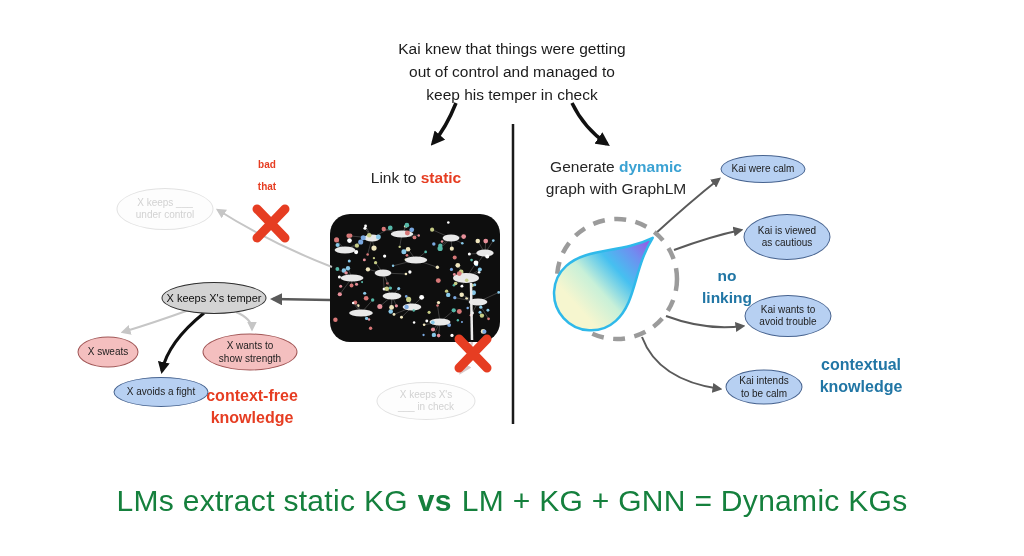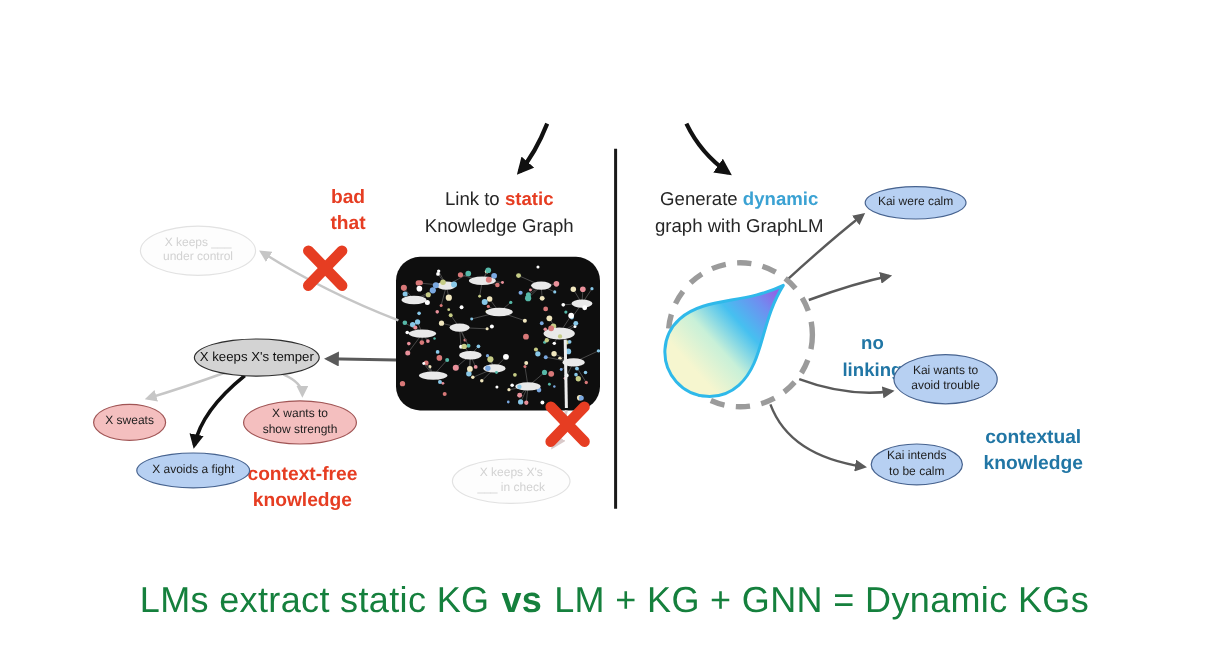--- a/index.html
+++ b/index.html
@@ -333,29 +333,33 @@
     <path d="M674,250 Q712,236 741,230" fill="none" stroke="#5a5a5a" stroke-width="2" marker-end="url(#ah-dgray)"></path>
     <path d="M666,316 Q706,331 743,326" fill="none" stroke="#5a5a5a" stroke-width="2" marker-end="url(#ah-dgray)"></path>
     <path d="M642,337 Q658,380 720,389" fill="none" stroke="#5a5a5a" stroke-width="2" marker-end="url(#ah-dgray)"></path>
 
     <circle cx="617" cy="279" r="60" fill="none" stroke="#9b9b9b" stroke-width="4.5" stroke-dasharray="12 9.5"></circle>
     <g transform="translate(597,288) rotate(48)">
       <path d="M0,-75 C10,-40 37,-20 37,8 A37,37 0 1 1 -37,8 C-37,-20 -10,-40 0,-75 Z" fill="url(#dropGrad)" stroke="#2fb9ea" stroke-width="2.5" stroke-linejoin="round"></path>
     </g>
   </svg>
 
-
-  <div class="abs label-red" style="left:267px; top:176px; font-size:16px;margin-left:23px;">
+  <div class="abs top-text" style="left:512px; top:71px;">
+    <div>Kai knew that things were getting</div>
+    <div>out of control and managed to</div>
+    <div>keep his temper in check</div>
+  </div>
+
+  <div class="abs label-red" style="left:267px; top:176px; font-size:10px;">
     <div>bad</div>
     <div>that</div>
   </div>
 
   <div class="abs side-title" style="left:416px; top:178px;">
     <div><span>Link to </span><span class="hl-red">static</span></div>
-    <div>Knowledge Graph</div>
   </div>
 
   <div class="abs label-red" style="left:252px; top:407px;">
     <div>context-free</div>
     <div>knowledge</div>
   </div>
 
   <div class="node node-faded" style="left:165px; top:209px; width:97px; height:42px;">
     <div>
         <div>X keeps ___</div>
@@ -382,33 +386,39 @@
         <div>X keeps X's</div>
         <div>___ in check</div>
       </div>
   </div>
 
   <div class="abs side-title" style="left:616px; top:178px;">
     <div><span>Generate </span><span class="hl-lblue">dynamic</span></div>
     <div>graph with GraphLM</div>
   </div>
 
-  <div class="abs label-blue" style="left:727px; top:298px; font-size:15.5px;">
+  <div class="abs label-blue" style="left:727px; top:287px; font-size:15.5px;">
     <div>no</div>
     <div>linking</div>
   </div>
 
   <div class="abs label-blue" style="left:861px; top:376px;">
     <div>contextual</div>
     <div>knowledge</div>
   </div>
 
   <div class="node node-blue" style="left:763px; top:169px; width:85px; height:28px;">
     <div>Kai were calm</div>
   </div>
+  <div class="node node-blue" style="left:787px; top:237px; width:87px; height:46px;">
+    <div>
+        <div>Kai is viewed</div>
+        <div>as cautious</div>
+      </div>
+  </div>
   <div class="node node-blue" style="left:788px; top:316px; width:87px; height:42px;justify-content:center;">
     <div>
         <div>Kai wants to</div>
         <div>avoid trouble</div>
       </div>
   </div>
   <div class="node node-blue" style="left:764px; top:387px; width:77px; height:35px;">
     <div>
         <div>Kai intends</div>
         <div>to be calm</div>

